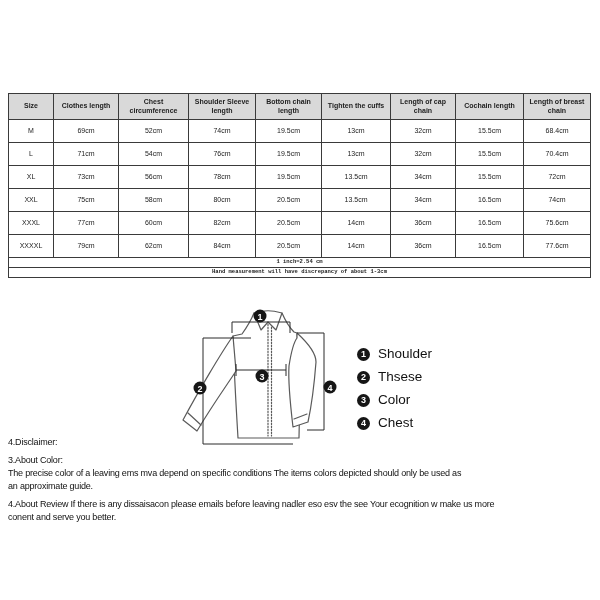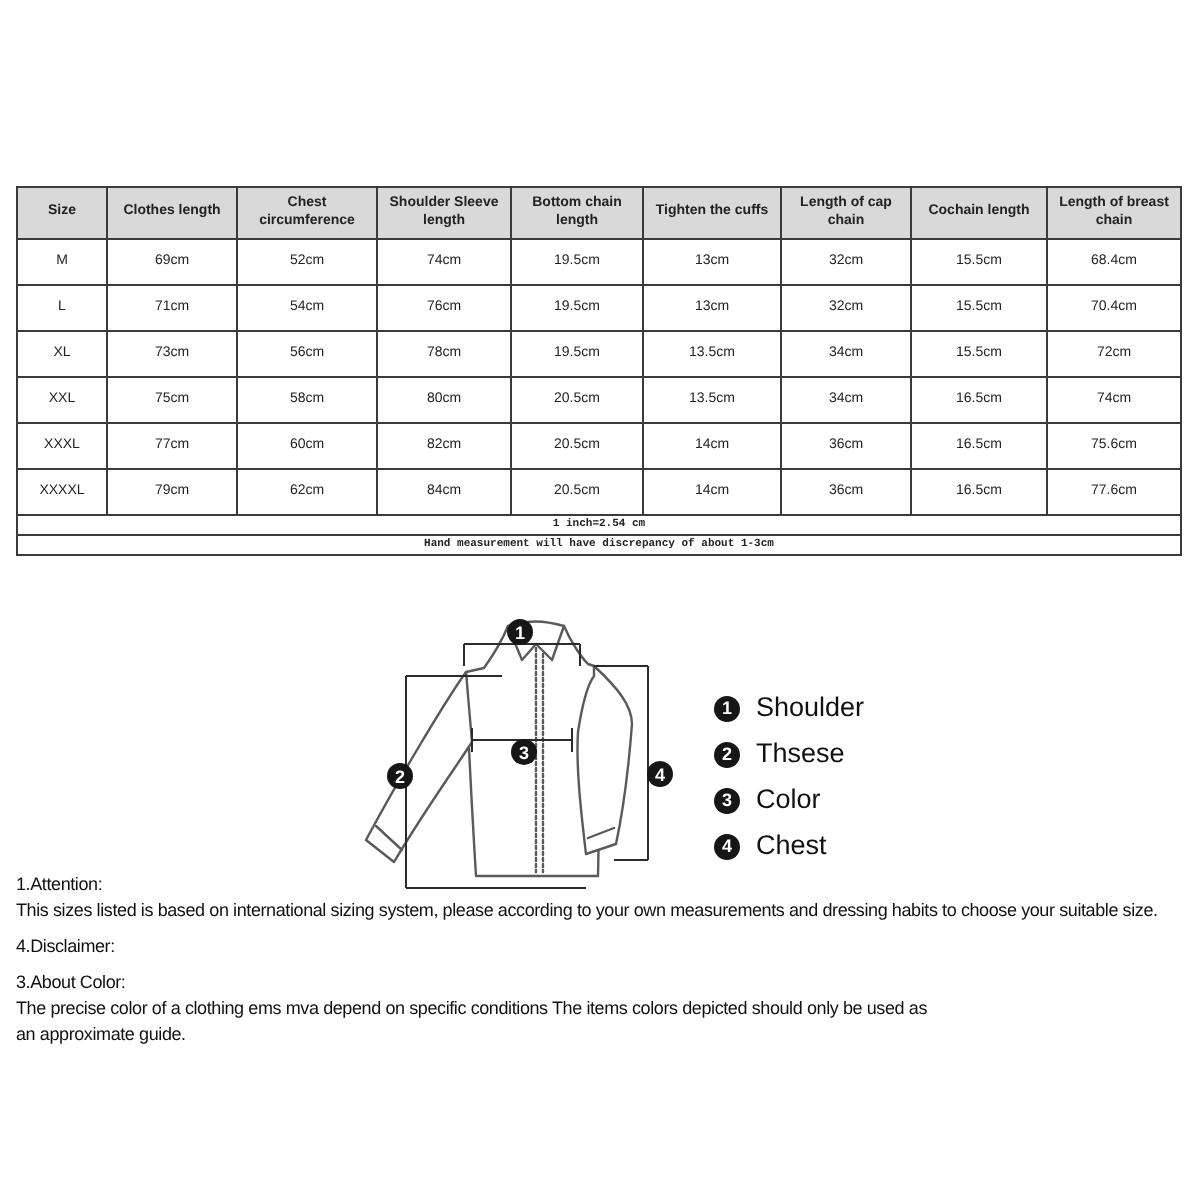--- a/index.html
+++ b/index.html
@@ -190,26 +190,26 @@
       <span class="llabel">Color</span>
     </div>
     <div class="legend-item">
       <span class="lnum">4</span>
       <span class="llabel">Chest</span>
     </div>
   </div>
 
   <div class="notes">
     <div class="note-sec">
-      <div class="note-line">1.Attention:</div>
-      <div class="note-line">This sizes listed is based on international sizing system, please according to your own measurements and dressing habits to choose your suitable size.</div>
-    </div>
-    <div class="note-sec">
       <div class="note-line">4.Disclaimer:</div>
     </div>
     <div class="note-sec">
       <div class="note-line">3.About Color:</div>
-      <div class="note-line">The precise color of a clothing ems mva depend on specific conditions The items colors depicted should only be used as</div>
+      <div class="note-line">The precise color of a leaving ems mva depend on specific conditions The items colors depicted should only be used as</div>
       <div class="note-line">an approximate guide.</div>
     </div>
+    <div class="note-sec">
+      <div class="note-line">4.About Review If there is any dissaisacon please emails before leaving nadler eso esv the see Your ecognition w make us more</div>
+      <div class="note-line">conent and serve you better.</div>
+    </div>
   </div>
 
 </div>
 
 </body></html>

